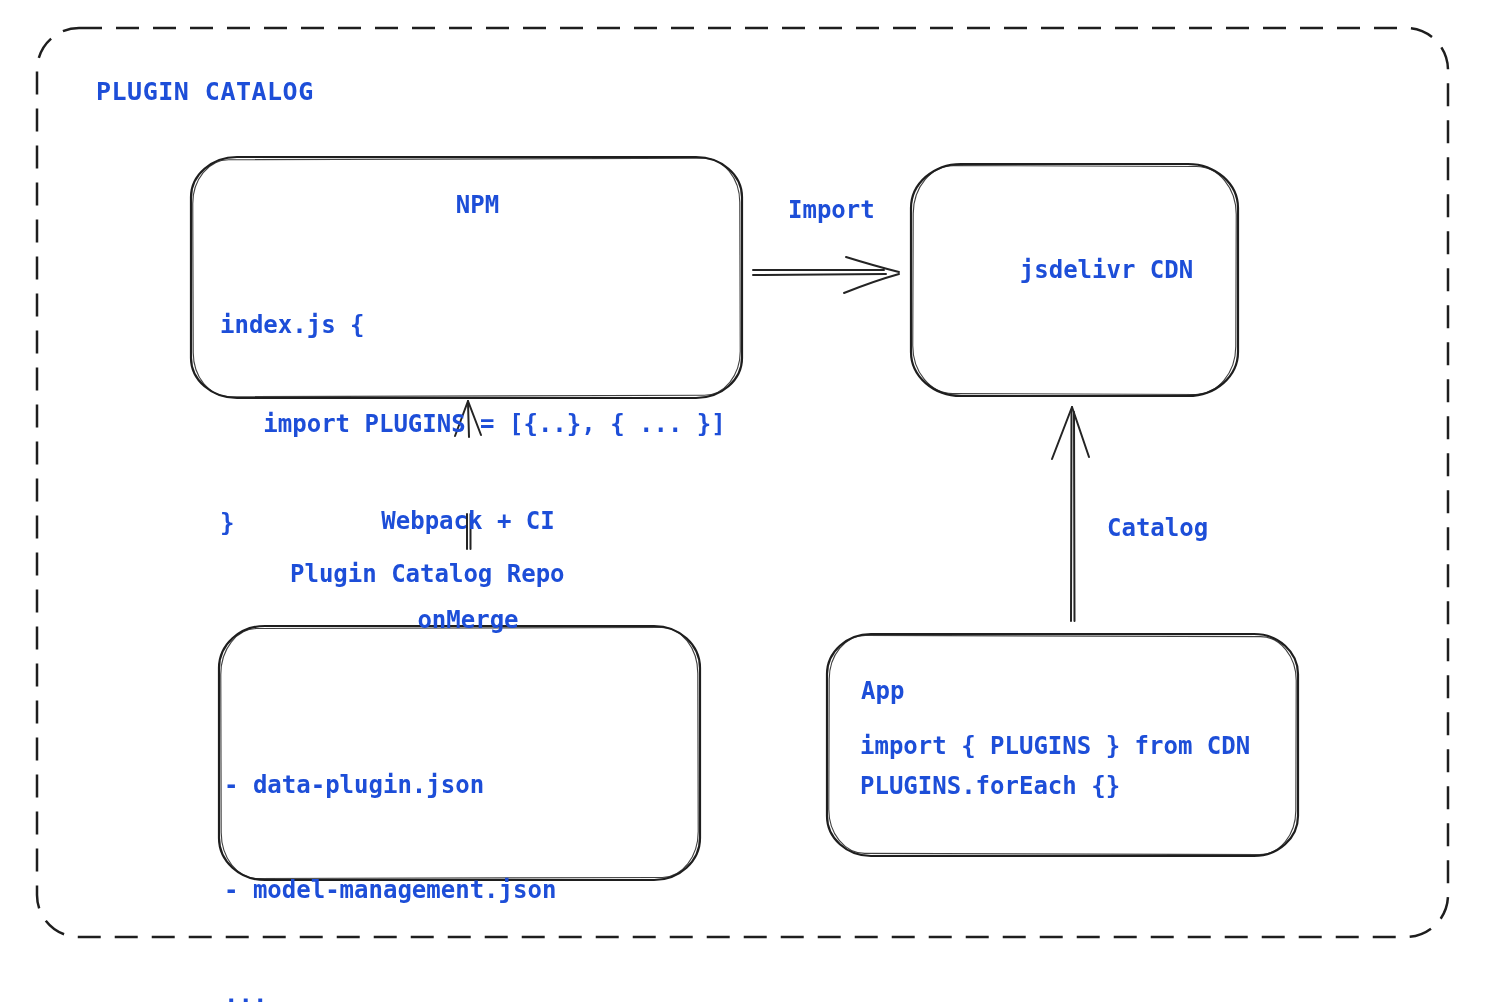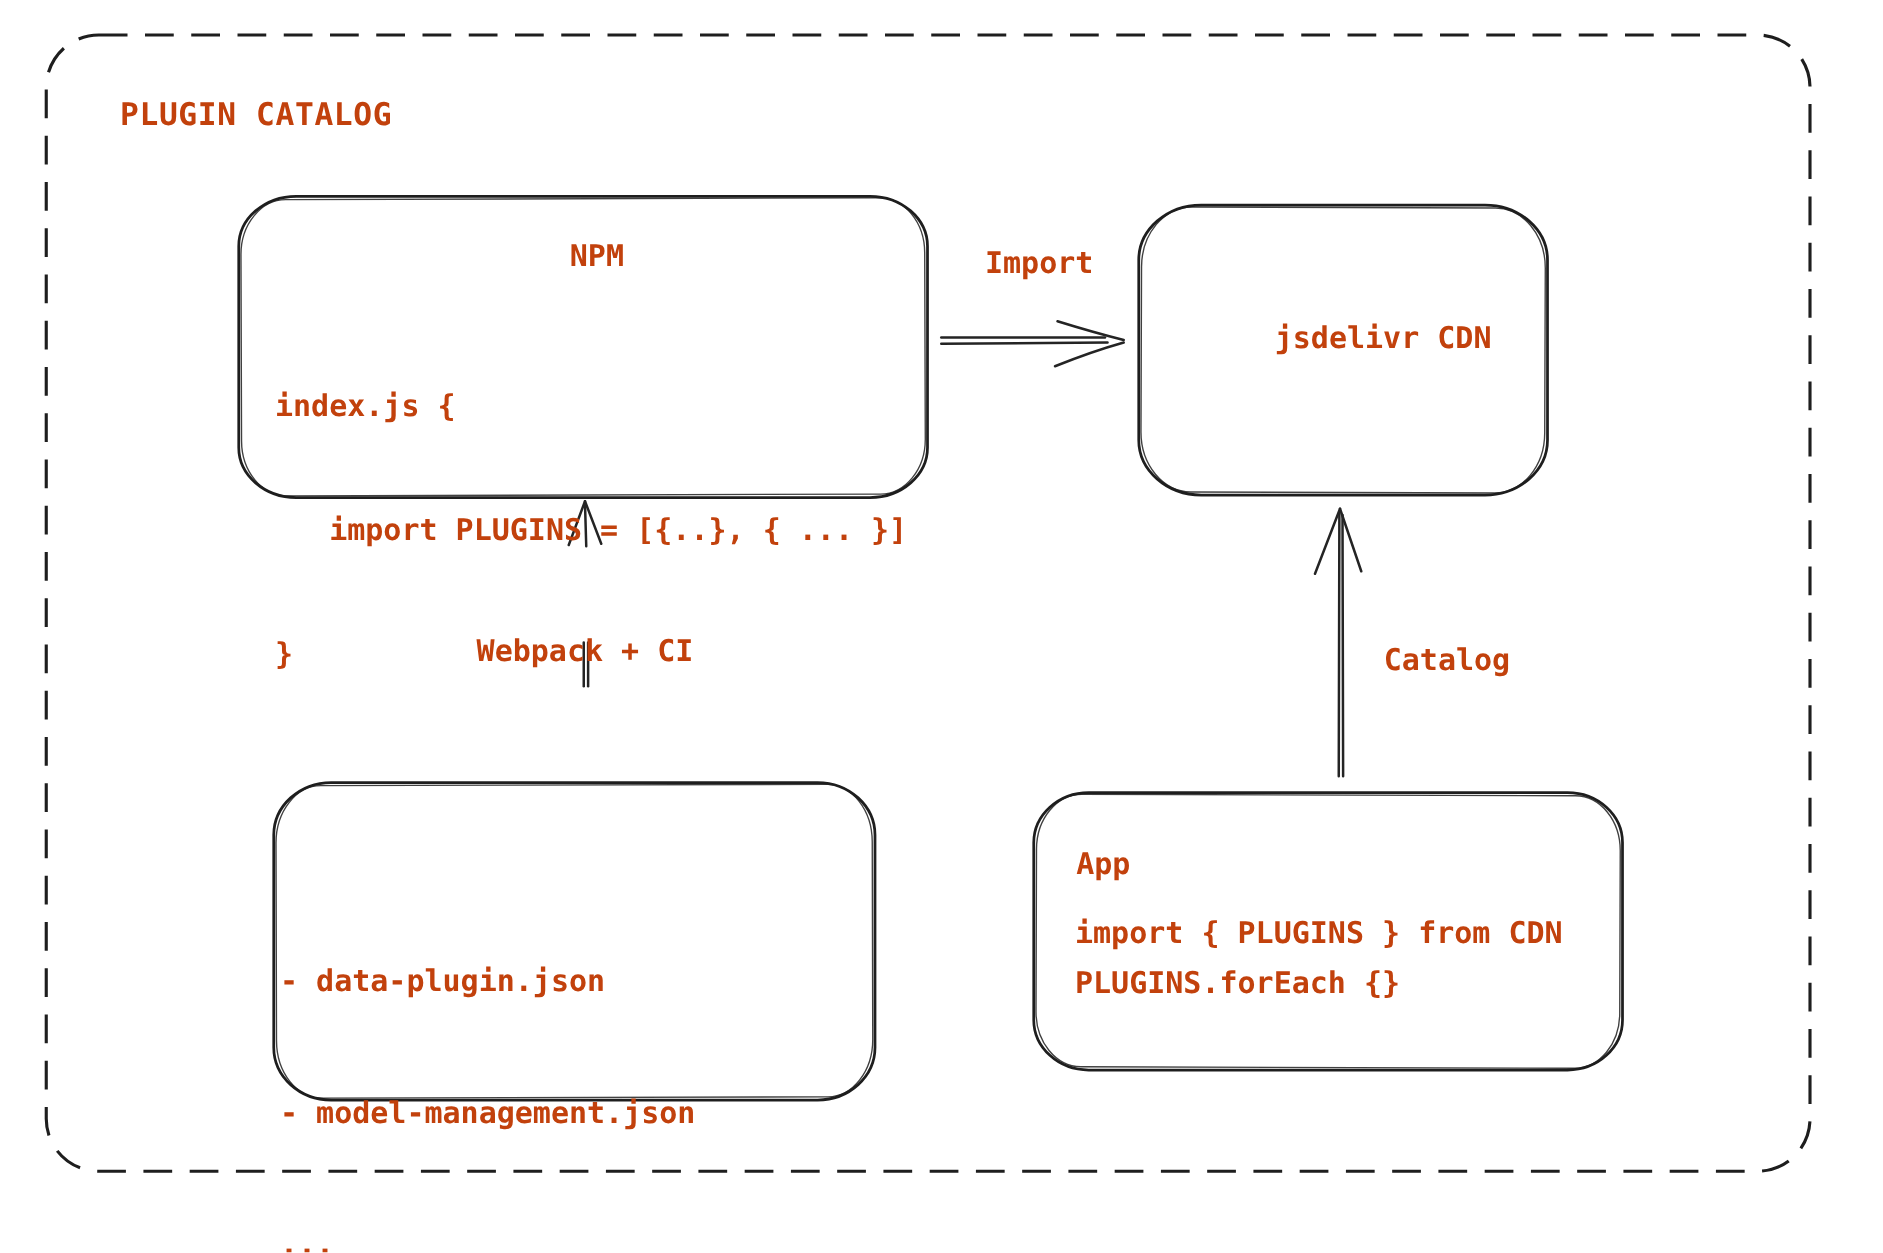--- a/index.html
+++ b/index.html
@@ -18,21 +18,21 @@
     position: absolute;
     left: 0;
     top: 0;
   }
   .t {
     position: absolute;
     font-family: "DejaVu Sans Mono", "Liberation Mono", monospace;
     font-weight: 700;
     font-size: 24px;
     line-height: 34px;
-    color: #c2410c;
+    color: #1d4ed8;
     white-space: pre;
   }
   .title {
     font-size: 25px;
     letter-spacing: 0.5px;
   }
   .center {
     text-align: center;
   }
   .npm-code  { left: 220px;  top: 243px; line-height: 33px; }
@@ -105,22 +105,24 @@
     <div>   import PLUGINS = [{..}, { ... }]</div>
     <div>}</div>
   </div>
 
   <div class="t center" style="left:943px; top:253px; width:327px;">jsdelivr CDN</div>
 
   <div class="t" style="left:788px; top:193px;">Import</div>
 
   <div class="t center" style="left:318px; top:439px; width:300px; line-height:33px;">
     <div>Webpack + CI</div>
+    <div>onMerge</div>
   </div>
 
+  <div class="t" style="left:290px; top:557px;">Plugin Catalog Repo</div>
 
   <div class="t repo-files">
     <div>- data-plugin.json</div>
     <div>- model-management.json</div>
     <div>...</div>
   </div>
 
   <div class="t" style="left:1107px; top:511px;">Catalog</div>
 
   <div class="t" style="left:861px; top:674px;">App</div>

